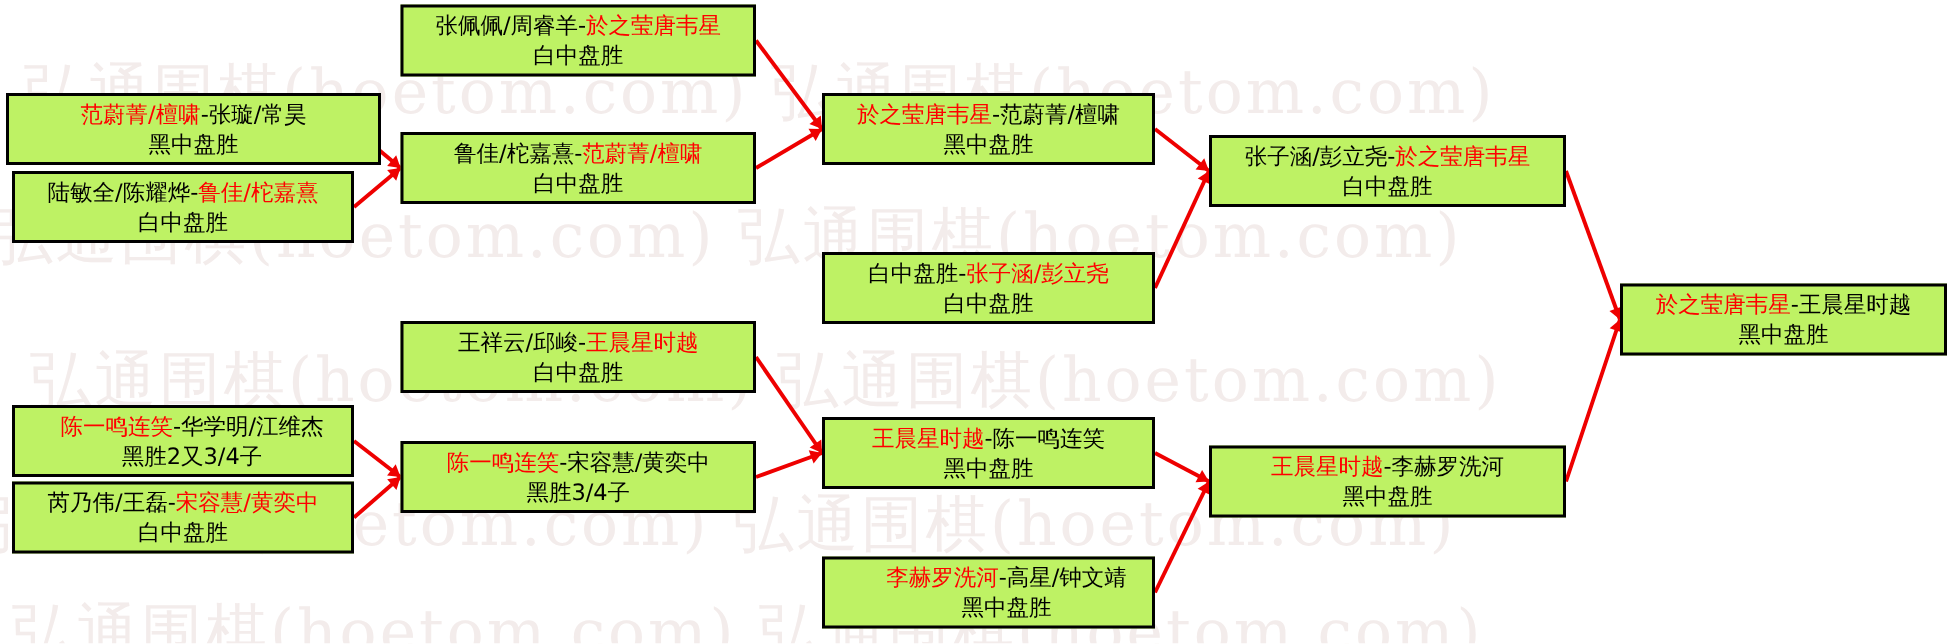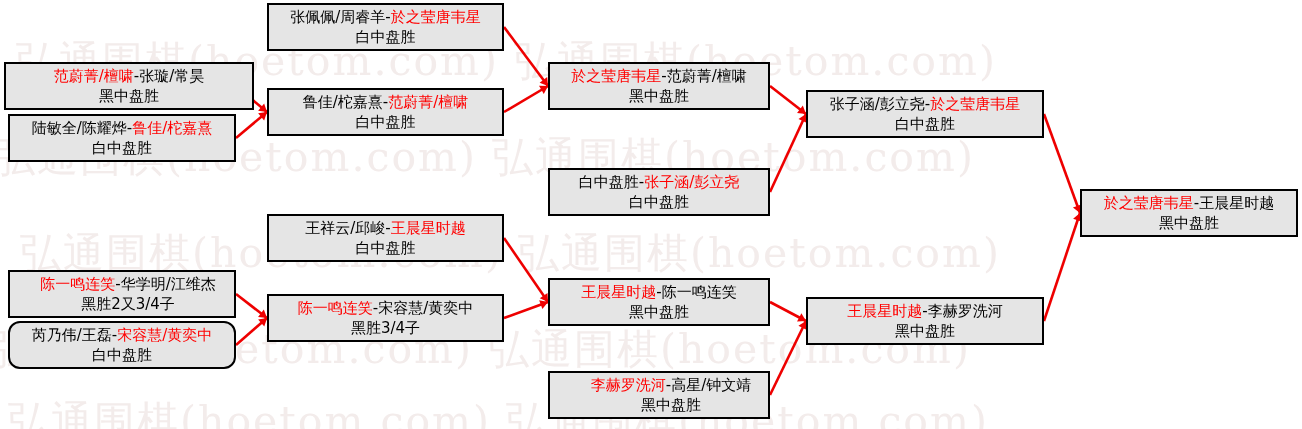--- a/index.html
+++ b/index.html
@@ -49,21 +49,21 @@
     z-index: 1;
     pointer-events: none;
   }
 
   
   .match {
     position: absolute;
     z-index: 2;
     box-sizing: border-box;
     border: 2px solid #000000;
-    background: #e5e5e5;
+    background: #bef264;
     text-align: center;
     font-size: 15px;
     line-height: 1.33;
     color: #000000;
     padding-top: 3px;
     font-family: "DejaVu Sans", "Liberation Sans", sans-serif;
   }
   .match .line1 { white-space: nowrap; }
   .match .line2 { white-space: nowrap; text-align: center; }
   .winner { color: #ff0000; }
@@ -148,21 +148,21 @@
         <div class="line2">黑中盘胜</div>
       </div>
       <div class="match" style="left: 267px; top: 214px; width: 237px; height: 48px;">
         <div class="line1"><span class="loser">王祥云/邱峻</span><span class="dash">-</span><span class="winner">王晨星时越</span></div>
         <div class="line2">白中盘胜</div>
       </div>
       <div class="match" style="left: 8px; top: 270px; width: 228px; height: 48px; padding-left: 12px;">
         <div class="line1"><span class="winner">陈一鸣连笑</span><span class="dash">-</span><span class="loser">华学明/江维杰</span></div>
         <div class="line2">黑胜2又3/4子</div>
       </div>
-      <div class="match" style="left: 8px; top: 321px; width: 228px; height: 48px; border-radius: 12px;">
+      <div class="match" style="left: 8px; top: 321px; width: 228px; height: 48px;">
         <div class="line1"><span class="loser">芮乃伟/王磊</span><span class="dash">-</span><span class="winner">宋容慧/黄奕中</span></div>
         <div class="line2">白中盘胜</div>
       </div>
       <div class="match" style="left: 267px; top: 294px; width: 237px; height: 48px;">
         <div class="line1"><span class="winner">陈一鸣连笑</span><span class="dash">-</span><span class="loser">宋容慧/黄奕中</span></div>
         <div class="line2">黑胜3/4子</div>
       </div>
       <div class="match" style="left: 548px; top: 278px; width: 222px; height: 48px;">
         <div class="line1"><span class="winner">王晨星时越</span><span class="dash">-</span><span class="loser">陈一鸣连笑</span></div>
         <div class="line2">黑中盘胜</div>

